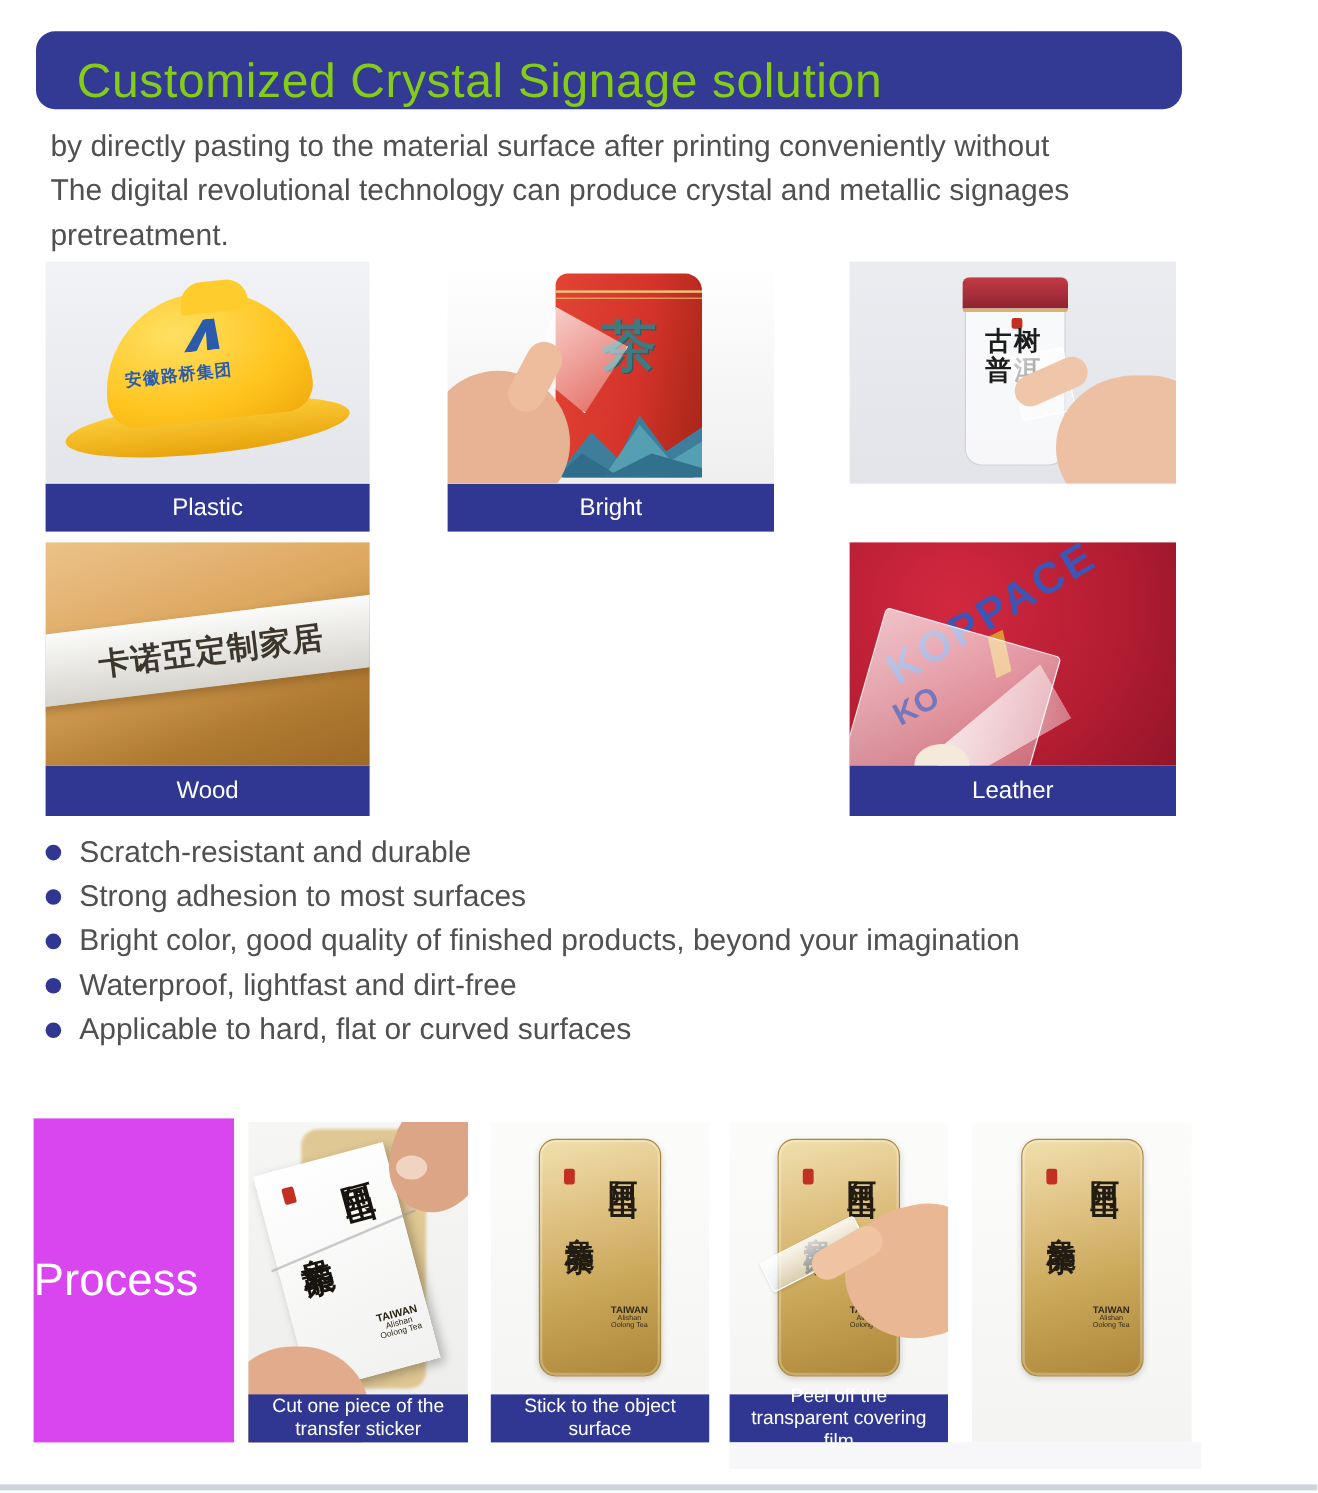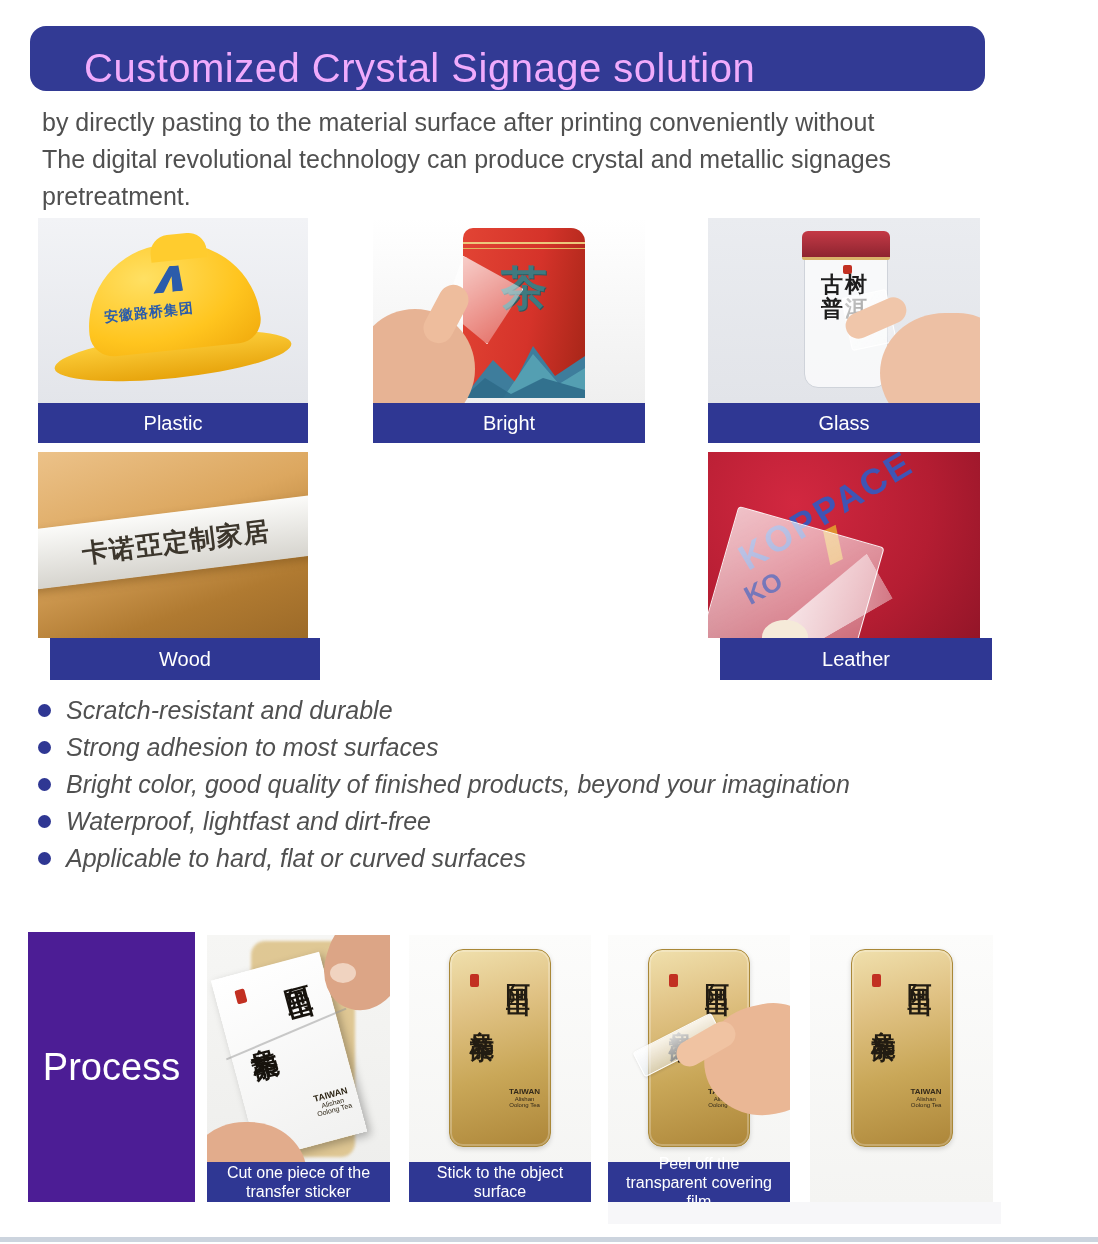--- a/index.html
+++ b/index.html
@@ -3,33 +3,33 @@
 <meta charset="utf-8">
 <style>
   html,body{margin:0;padding:0;background:#fff;}
   .page{position:relative;width:1098px;height:1244px;background:#ffffff;overflow:hidden;
         font-family:"Liberation Sans",sans-serif;}
 
   
   .header-banner{position:absolute;left:30px;top:26px;width:955px;height:65px;
 Internal    background:#323a94;border-radius:16px;display:flex;align-items:center;}
   .header-banner{background:#323a94;}
-  .page-title{color:#f0abfc;font-size:40px;padding-left:54px;letter-spacing:.5px;margin-top:20px;}
+  .page-title{color:#84cc16;font-size:40px;padding-left:34px;letter-spacing:.5px;margin-top:20px;}
 
   
   .intro{position:absolute;left:42px;top:104px;width:960px;color:#505050;
          font-size:25px;line-height:37px;}
 
   
   .cell{position:absolute;}
   .photo{position:relative;width:100%;overflow:hidden;}
   .m-label{width:100%;background:#2f3793;color:#fff;display:flex;align-items:center;
            justify-content:center;font-size:20px;}
   .row1 .photo{height:185px;} .row1 .m-label{height:40px;}
-  .row2 .photo{height:186px;} .row2 .m-label{height:42px;margin-left:12px;}
+  .row2 .photo{height:186px;} .row2 .m-label{height:42px;}
 
   
   .p-plastic{background:linear-gradient(#f2f3f6,#e3e5ea);}
   .hat-dome{position:absolute;left:48px;top:26px;width:172px;height:106px;
             background:radial-gradient(ellipse at 35% 30%,#ffe063,#ffc51f 60%,#f0a90c);
             border-radius:90px 90px 26px 26px;transform:rotate(-6deg);}
   .hat-ridge{position:absolute;left:112px;top:16px;width:56px;height:26px;background:#ffcc2e;
              border-radius:18px 18px 0 0;transform:rotate(-6deg);}
   .hat-brim{position:absolute;left:16px;top:116px;width:238px;height:44px;
             background:linear-gradient(#ffd23e,#e7a40c);border-radius:50%;transform:rotate(-6deg);}
@@ -121,25 +121,25 @@
              transform:rotate(-30deg);clip-path:polygon(0 40%,100% 0,100% 100%,10% 100%);}
   .film-ko{position:absolute;left:36px;bottom:34px;font-size:26px;font-weight:bold;color:#5b6fc0;
            transform:rotate(-28deg);opacity:.8;}
   .thumb-dot{position:absolute;left:54px;bottom:-16px;width:46px;height:34px;background:#f5ead9;
              border-radius:50%;}
 
   
   .features{position:absolute;left:38px;top:692px;}
   .feat{display:flex;align-items:center;height:37px;}
   .dot{width:13px;height:13px;border-radius:50%;background:#2f3793;margin-right:15px;flex:none;}
-  .ftext{font-size:25px;color:#505050;white-space:nowrap;font-style:italic;}
-
-  
-  .process-box{position:absolute;left:28px;top:932px;width:167px;height:270px;background:#4c1d95;
-               display:flex;align-items:center;justify-content:center;}
+  .ftext{font-size:25px;color:#505050;white-space:nowrap;}
+
+  
+  .process-box{position:absolute;left:28px;top:932px;width:167px;height:270px;background:#d946ef;
+               display:flex;align-items:center;}
   .process-heading{color:#fff;font-size:38px;}
   .step{position:absolute;top:935px;height:267px;}
   .sphoto{position:relative;width:100%;height:100%;overflow:hidden;}
   .caption{position:absolute;left:0;right:0;bottom:0;height:40px;background:#2f3793;color:#fff;
            font-size:16px;line-height:19px;display:flex;align-items:center;justify-content:center;
            text-align:center;padding:0 8px;}
   .s-bg{background:linear-gradient(#f6f6f4,#ededeb);}
   .s-bg2{background:linear-gradient(#fcfcfb,#f4f4f2);}
 
   .gold-tin{position:absolute;left:50%;transform:translateX(-50%);top:14px;width:100px;height:196px;
@@ -236,21 +236,20 @@
     <div class="photo p-glass">
       <div class="bottle">
         <div class="bottle-cap"></div>
         <div class="bottle-seal"></div>
         <div class="bottle-text">古树普洱</div>
       </div>
       <div class="film-glass"></div>
       <div class="hand-r"></div>
       <div class="finger-r"></div>
     </div>
-    <div class="m-label">Glass</div>
   </div>
 
   <div class="cell row2" style="left:38px;top:452px;width:270px;">
     <div class="photo p-wood">
       <div class="wood-bar">
         <span class="wood-text">卡诺亞定制家居</span>
       </div>
     </div>
     <div class="m-label">Wood</div>
   </div>

